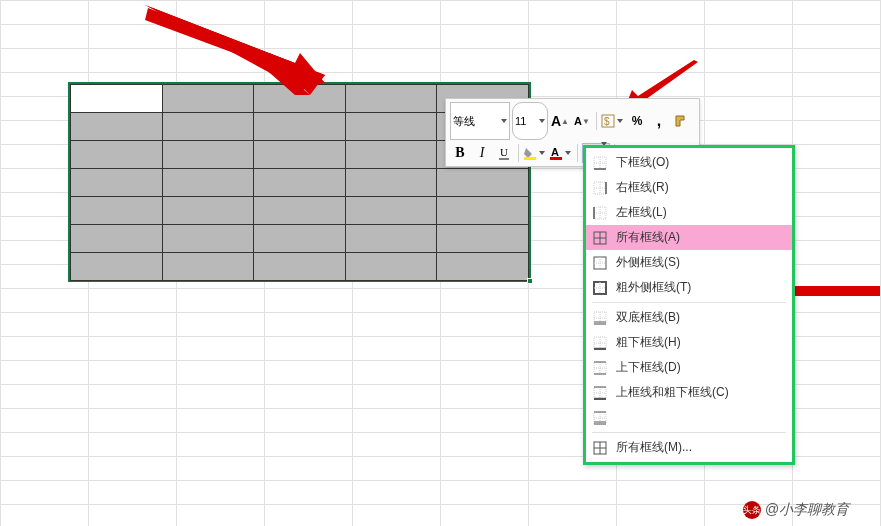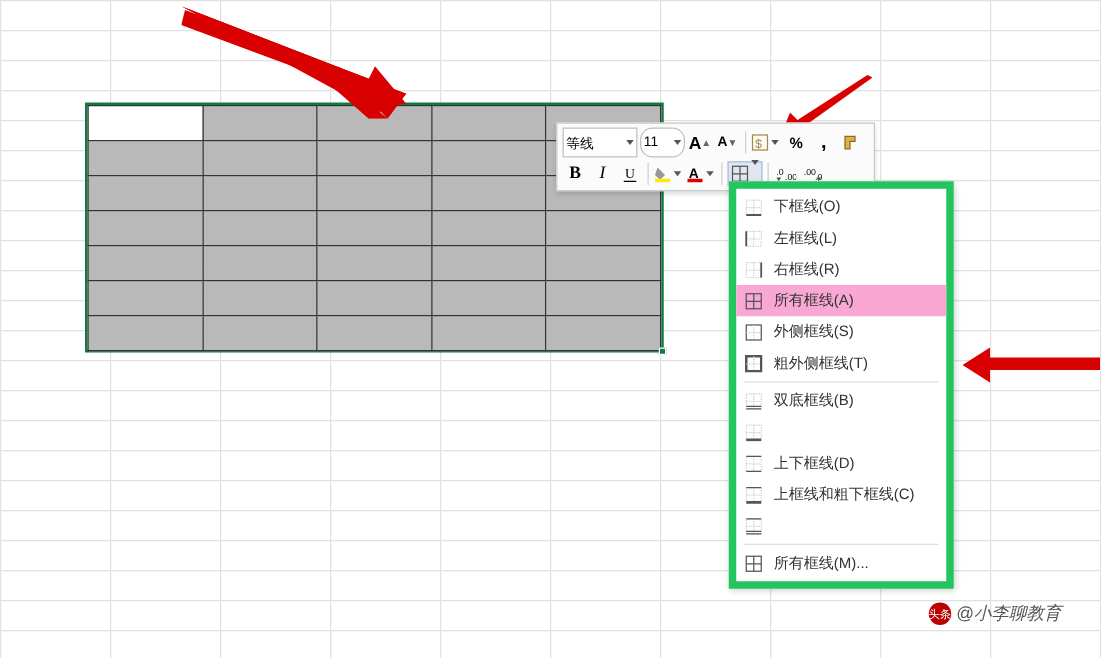--- a/index.html
+++ b/index.html
@@ -78,21 +78,21 @@
     gap: 3px;
   }
   .tb-row {
     display: flex;
     align-items: center;
     gap: 2px;
   }
   .font-select, .size-select {
     border: 1px solid #bfbfbf;
     background: #fff;
-    height: 24px;
+    height: 38px;
     font-size: 11px;
     padding: 0 2px;
     display: flex;
     align-items: center;
     justify-content: space-between;
   }
   .font-select { width: 60px; }
   .size-select { width: 36px; border-radius: 10px; }
   .dd-caret {
     width: 0; height: 0;
@@ -131,23 +131,23 @@
     padding: 0 2px;
     height: 20px;
     display: flex;
     align-items: center;
   }
   
   .border-menu {
     position: absolute;
     left: 583px;
     top: 145px;
-    width: 180px;
+    width: 212px;
     background: #fff;
-    border: 6px solid #22c55e;
+    border: 3px solid #22c55e;
     box-shadow: 1px 2px 5px rgba(0,0,0,0.2);
     padding: 2px 0;
   }
   .menu-item {
     display: flex;
     align-items: center;
     height: 25px;
     padding: 0 8px 0 6px;
     gap: 8px;
     color: #333;
@@ -167,21 +167,21 @@
   .menu-label { flex: 1; white-space: nowrap; }
   .menu-sep {
     height: 1px;
     background: #e0e0e0;
     margin: 2px 6px;
   }
   
   .watermark {
     position: absolute;
     right: 32px;
-    bottom: 26px;
+    bottom: 7px;
     display: flex;
     align-items: center;
     gap: 4px;
     color: #555;
     font-size: 14px;
     font-style: italic;
   }
   .wm-icon {
     width: 18px;
     height: 18px;
@@ -655,35 +655,35 @@
         </svg>
       </span>
       <span class="menu-label">下框线(O)</span>
     </div>
     <div class="menu-item">
       <span class="menu-icon">
         <svg width="14" height="14" viewBox="0 0 14 14">
           <rect x="1" y="1" width="12" height="12" stroke="#ccc" stroke-dasharray="1 1" fill="none"></rect>
           <line x1="7" y1="1" x2="7" y2="13" stroke="#ccc" stroke-dasharray="1 1" fill="none"></line>
           <line x1="1" y1="7" x2="13" y2="7" stroke="#ccc" stroke-dasharray="1 1" fill="none"></line>
+          <line x1="13" y1="1" x2="13" y2="13" stroke="#555" stroke-width="1.5"></line>
+        </svg>
+      </span>
+      <span class="menu-label">右框线(R)</span>
+    </div>
+    <div class="menu-item">
+      <span class="menu-icon">
+        <svg width="14" height="14" viewBox="0 0 14 14">
+          <rect x="1" y="1" width="12" height="12" stroke="#ccc" stroke-dasharray="1 1" fill="none"></rect>
+          <line x1="7" y1="1" x2="7" y2="13" stroke="#ccc" stroke-dasharray="1 1" fill="none"></line>
+          <line x1="1" y1="7" x2="13" y2="7" stroke="#ccc" stroke-dasharray="1 1" fill="none"></line>
           <line x1="1" y1="1" x2="1" y2="13" stroke="#555" stroke-width="1.5"></line>
         </svg>
       </span>
       <span class="menu-label">左框线(L)</span>
-    </div>
-    <div class="menu-item">
-      <span class="menu-icon">
-        <svg width="14" height="14" viewBox="0 0 14 14">
-          <rect x="1" y="1" width="12" height="12" stroke="#ccc" stroke-dasharray="1 1" fill="none"></rect>
-          <line x1="7" y1="1" x2="7" y2="13" stroke="#ccc" stroke-dasharray="1 1" fill="none"></line>
-          <line x1="1" y1="7" x2="13" y2="7" stroke="#ccc" stroke-dasharray="1 1" fill="none"></line>
-          <line x1="13" y1="1" x2="13" y2="13" stroke="#555" stroke-width="1.5"></line>
-        </svg>
-      </span>
-      <span class="menu-label">右框线(R)</span>
     </div>
     <div class="menu-item highlight">
       <span class="menu-icon">
         <svg width="14" height="14" viewBox="0 0 14 14">
           <rect x="1" y="1" width="12" height="12" stroke="#555" fill="none"></rect>
           <line x1="7" y1="1" x2="7" y2="13" stroke="#555"></line>
           <line x1="1" y1="7" x2="13" y2="7" stroke="#555"></line>
         </svg>
       </span>
       <span class="menu-label">所有框线(A)</span>
@@ -723,20 +723,21 @@
     </div>
     <div class="menu-item">
       <span class="menu-icon">
         <svg width="14" height="14" viewBox="0 0 14 14">
           <rect x="1" y="1" width="12" height="12" stroke="#ccc" stroke-dasharray="1 1" fill="none"></rect>
           <line x1="7" y1="1" x2="7" y2="13" stroke="#ccc" stroke-dasharray="1 1" fill="none"></line>
           <line x1="1" y1="7" x2="13" y2="7" stroke="#ccc" stroke-dasharray="1 1" fill="none"></line>
           <line x1="1" y1="13" x2="13" y2="13" stroke="#555" stroke-width="2.5"></line>
         </svg>
       </span>
+      <span class="menu-label">粗下框线(H)</span>
     </div>
     <div class="menu-item">
       <span class="menu-icon">
         <svg width="14" height="14" viewBox="0 0 14 14">
           <rect x="1" y="1" width="12" height="12" stroke="#ccc" stroke-dasharray="1 1" fill="none"></rect>
           <line x1="7" y1="1" x2="7" y2="13" stroke="#ccc" stroke-dasharray="1 1" fill="none"></line>
           <line x1="1" y1="7" x2="13" y2="7" stroke="#ccc" stroke-dasharray="1 1" fill="none"></line>
           <line x1="1" y1="1" x2="13" y2="1" stroke="#555"></line>
           <line x1="1" y1="13" x2="13" y2="13" stroke="#555"></line>
         </svg>

